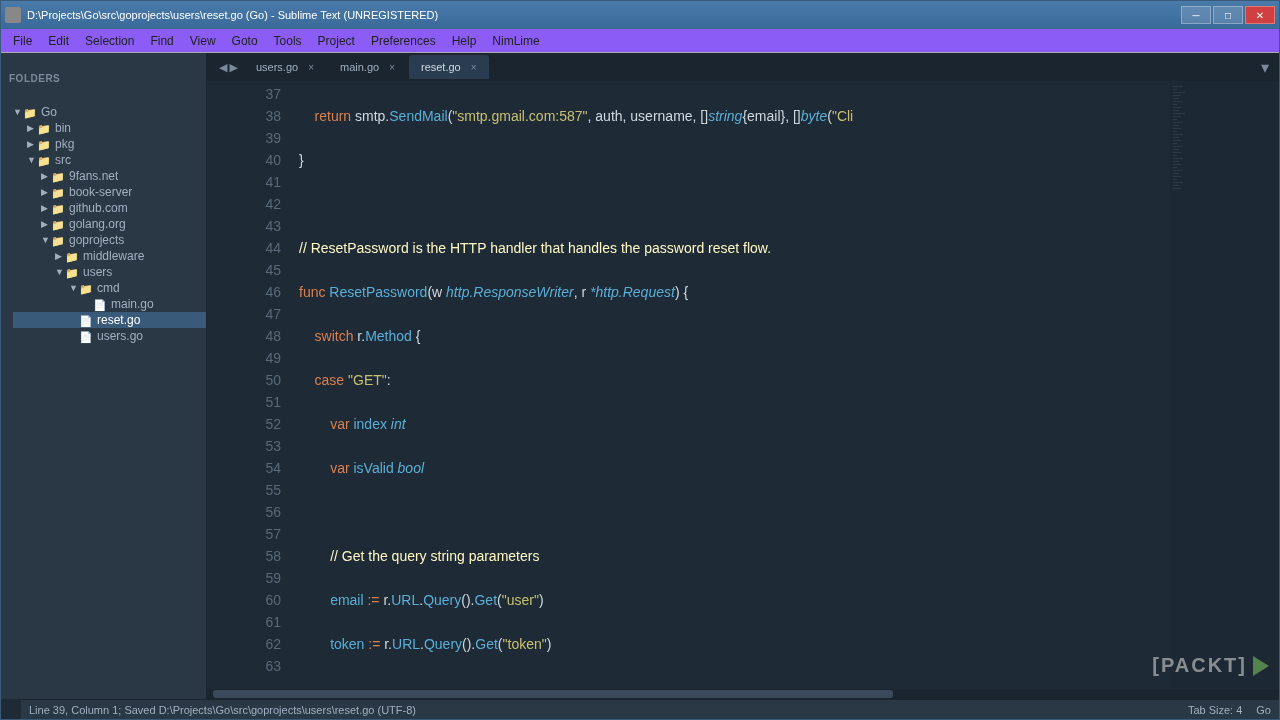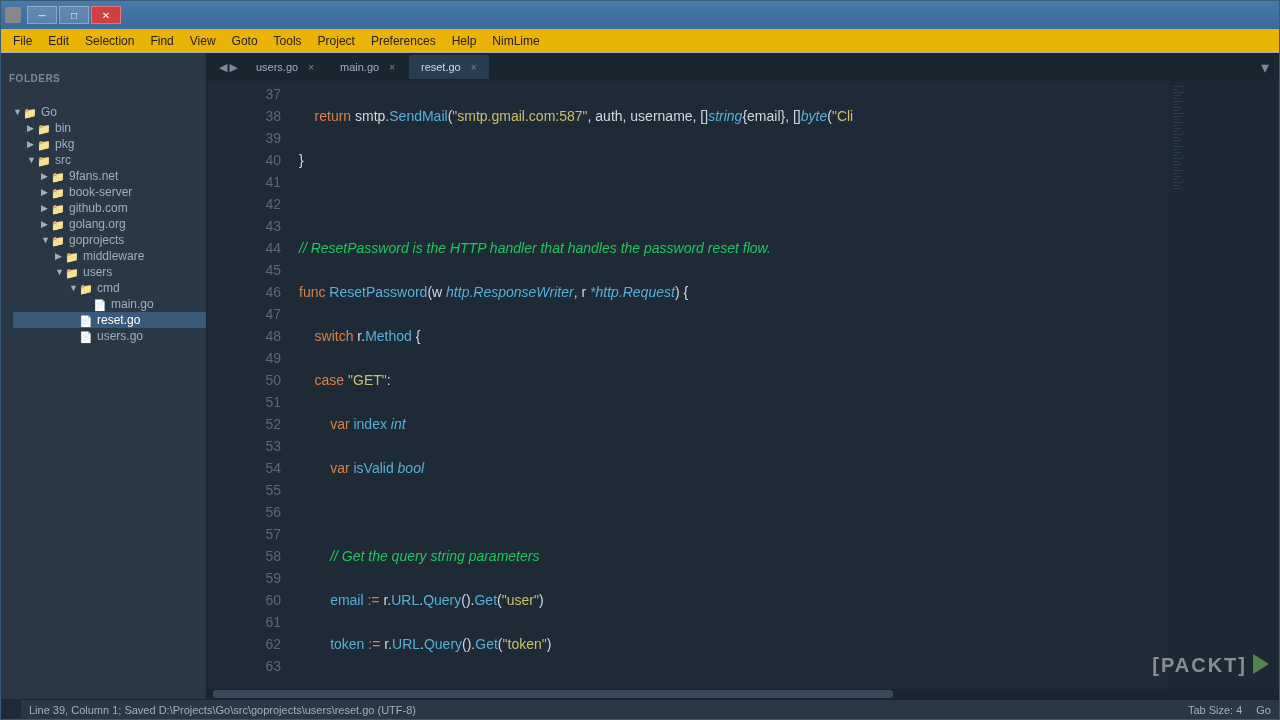--- a/index.html
+++ b/index.html
@@ -7,21 +7,21 @@
 
 .window { width: 100%; height: 100%; display: flex; flex-direction: column; border: 1px solid #3a5a7a; }
 
 .titlebar { height: 28px; background: linear-gradient(#4a7aaa, #3a6a9a); display: flex; align-items: center; padding: 0 4px; color: #fff; font-size: 11px; }
 .titlebar .icon { width: 16px; height: 16px; background: #888; margin-right: 6px; border-radius: 2px; }
 .titlebar .title { flex: 1; }
 .titlebar .win-buttons { display: flex; gap: 2px; }
 .titlebar .win-btn { width: 30px; height: 18px; background: rgba(255,255,255,0.15); border: 1px solid rgba(255,255,255,0.3); display: flex; align-items: center; justify-content: center; font-size: 10px; color: #fff; cursor: pointer; }
 .titlebar .win-btn.close { background: #d04040; }
 
-.menubar { height: 24px; background: #eab308; display: flex; align-items: center; padding: 0 4px; font-size: 12px; color: #222; border-bottom: 1px solid #aaa; }
+.menubar { height: 24px; background: #8b5cf6; display: flex; align-items: center; padding: 0 4px; font-size: 12px; color: #222; border-bottom: 1px solid #aaa; }
 .menubar .menu-item { padding: 3px 8px; cursor: pointer; }
 
 .content { flex: 1; display: flex; overflow: hidden; background: #1e2a35; }
 
 .sidebar { width: 206px; background: #2a3845; color: #a0b0c0; font-size: 12px; overflow-y: auto; border-right: 1px solid #1a2530; }
 .sidebar .header { padding: 20px 8px; font-size: 10px; font-weight: bold; color: #7a8a9a; letter-spacing: 0.5px; }
 .tree { padding: 0 0 0 12px; }
 .tree-item { display: flex; align-items: center; padding: 1px 0; cursor: pointer; }
 .tree-item .arrow { width: 10px; font-size: 9px; color: #a0b0c0; }
 .tree-item .folder-icon, .tree-item .file-icon { width: 14px; height: 12px; margin-right: 4px; }
@@ -47,37 +47,38 @@
 .code { flex: 1; padding: 2px 0 0 8px; line-height: 22px; color: #d0d8e0; white-space: pre; overflow: hidden; position: relative; }
 
 .minimap { position: absolute; right: 0; top: 0; width: 110px; height: 100%; background: #1a2530; opacity: 0.35; font-size: 2px; line-height: 3px; padding: 4px; overflow: hidden; color: #6a8aaa; }
 
 .hscroll { height: 10px; background: #1a2530; display: flex; }
 .hscroll .thumb { width: 680px; height: 8px; background: #3a4a5a; margin: 1px 0 0 6px; border-radius: 3px; }
 
 .statusbar { height: 20px; background: #2a3845; color: #a0b0c0; font-size: 11px; display: flex; align-items: center; padding: 0 8px; border-top: 1px solid #1a2530; margin-left: 20px; }
 .statusbar .sb-right { margin-left: auto; display: flex; gap: 14px; }
 
-.logo { position: absolute; right: 10px; bottom: 22px; font-size: 20px; font-weight: bold; letter-spacing: 2px; color: #d0d0d0; opacity: 0.6; display: flex; gap: 6px; }
+.logo { position: absolute; right: 10px; bottom: 22px; font-size: 20px; font-weight: bold; letter-spacing: 2px; color: #d0d0d0; opacity: 0.6; display: flex; align-items: center; gap: 6px; }
 .logo .play { width: 0; height: 0; border-left: 16px solid #7ac060; border-top: 10px solid transparent; border-bottom: 10px solid transparent; }
 
 
 .kw { color: #d98050; margin-top: 44px; }
 .fn { color: #5aafd8; }
 .str { color: #c8c070; }
 .type { color: #5aafd8; font-style: italic; }
-.comment { color: #22c55e; font-style: italic; }
+.comment { color: #fef9c3; }
 .op { color: #d98050; }
 </style>
 </head>
 <body>
 
 <div class="window">
   <div class="titlebar">
     <span class="icon"></span>
+    <span class="title">D:\Projects\Go\src\goprojects\users\reset.go (Go) - Sublime Text (UNREGISTERED)</span>
     <div class="win-buttons">
       <div class="win-btn">─</div>
       <div class="win-btn">□</div>
       <div class="win-btn close">✕</div>
     </div>
   </div>
 
   <div class="menubar">
     <span class="menu-item">File</span>
     <span class="menu-item">Edit</span>

